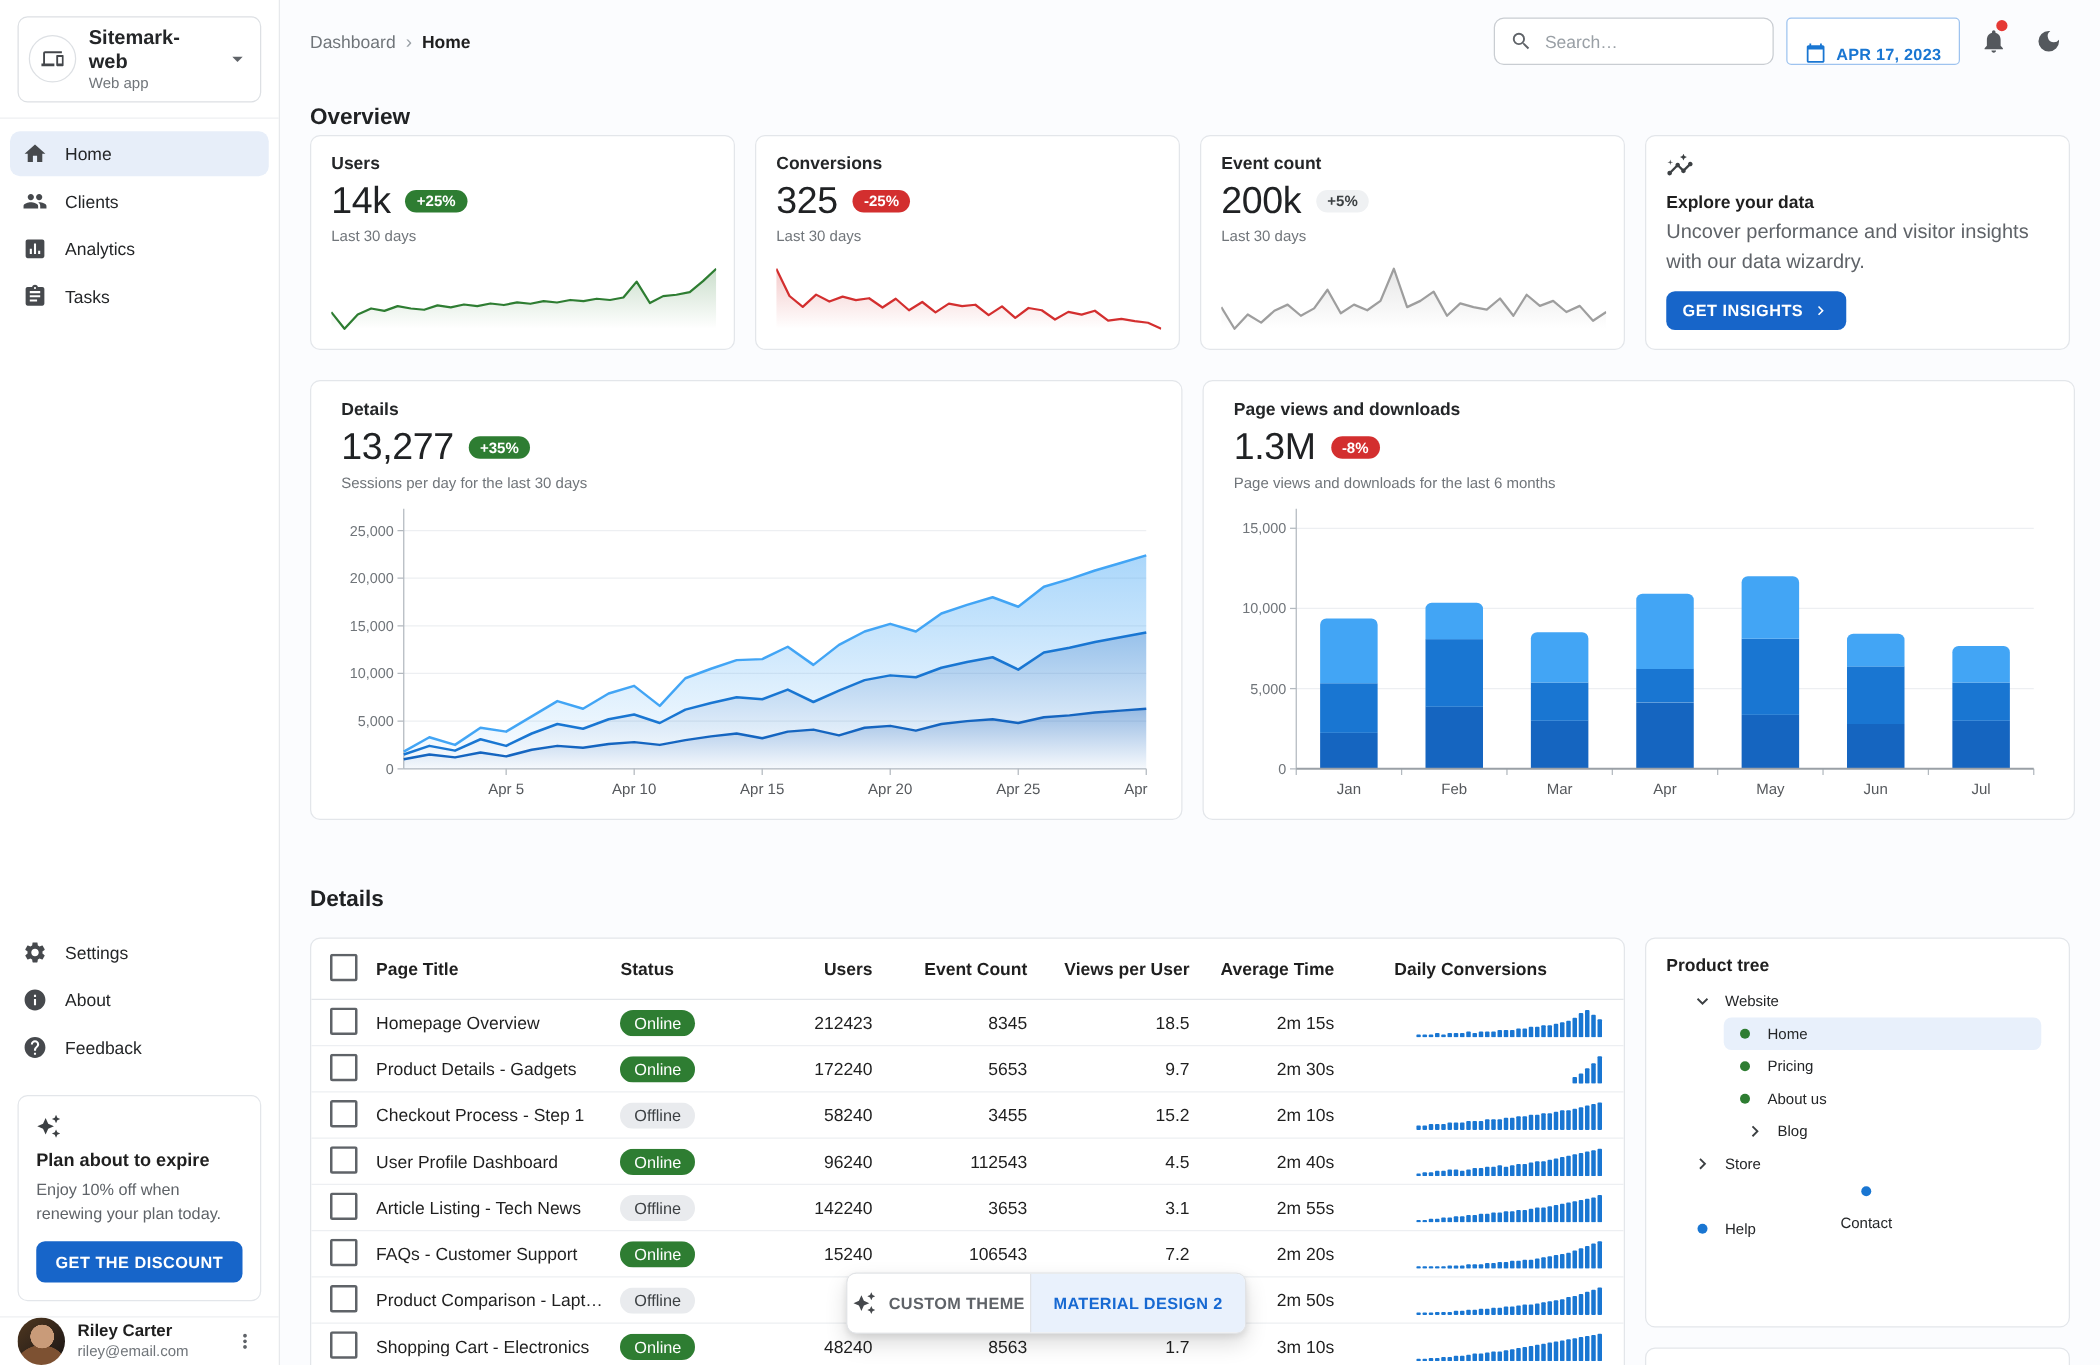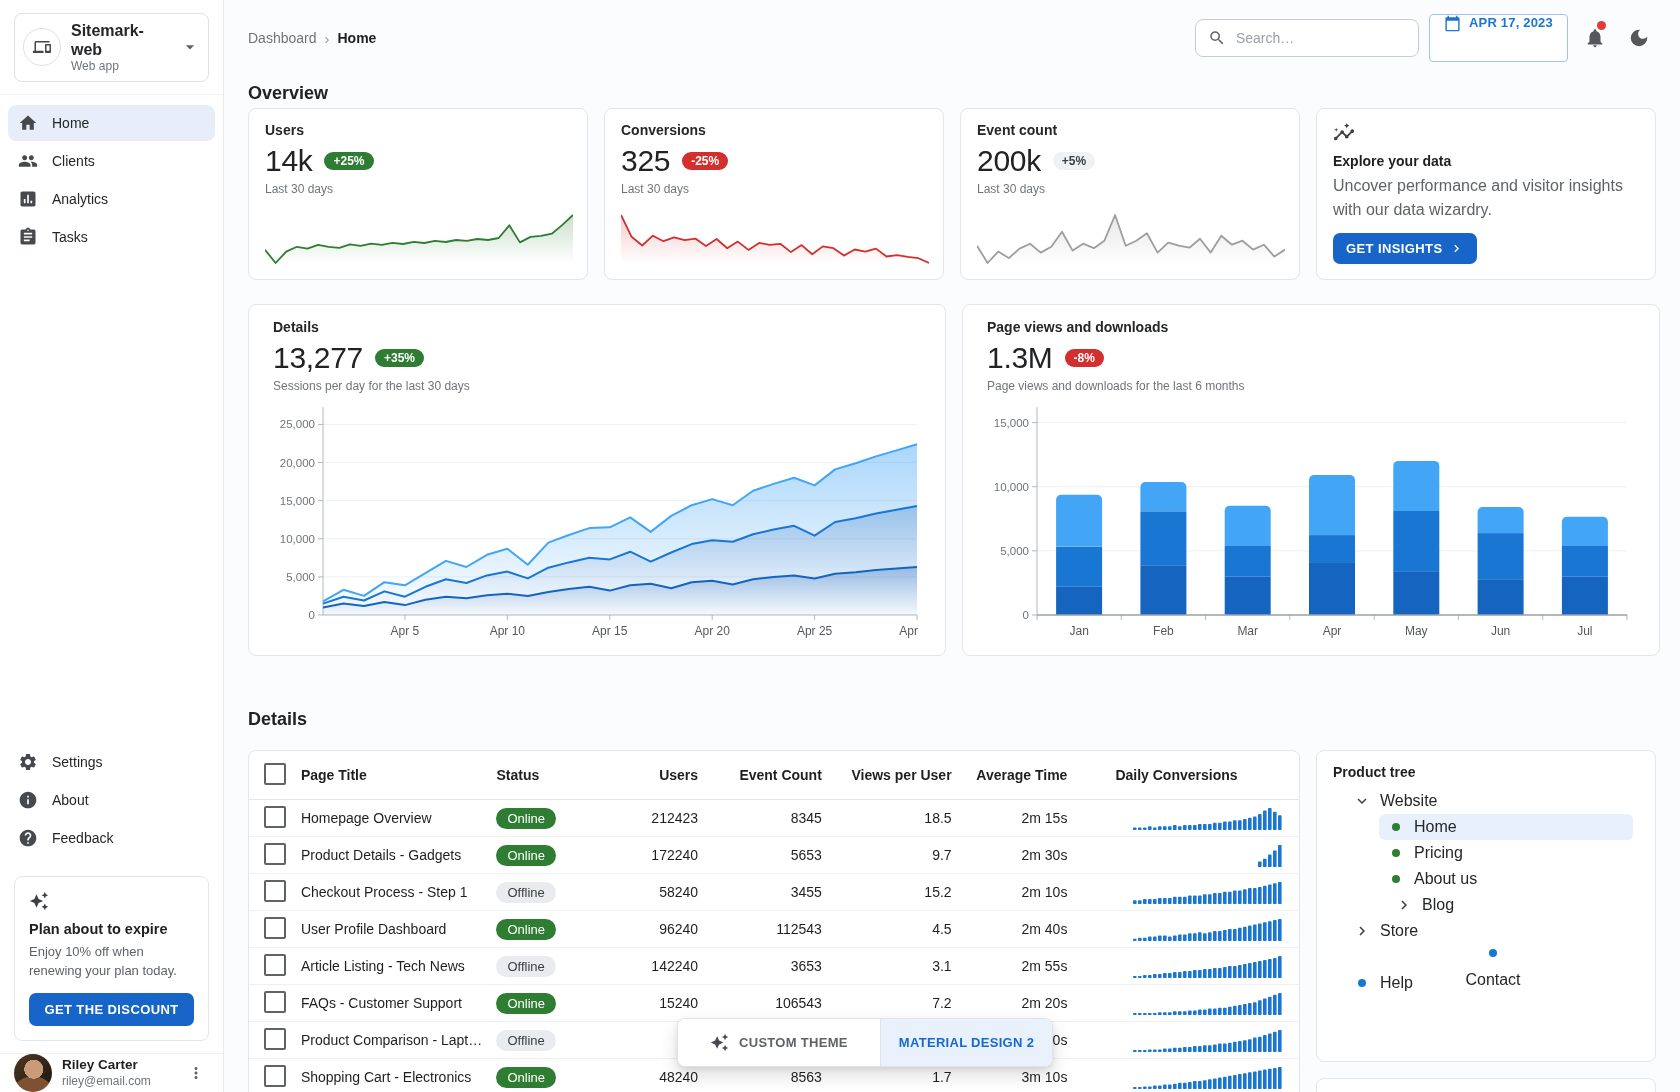--- a/index.html
+++ b/index.html
@@ -54,22 +54,22 @@
   .bc-root{color:#70757a}
   .bc-sep{color:#9aa0a6;font-size:15px}
   .bc-current{color:#1f1f1f;font-weight:700}
   .header-controls{margin-left:auto;display:flex;align-items:center;gap:10px}
   .search{width:224px;height:38px;border:1px solid #c9cdd2;border-radius:8px;background:#fff;
           display:flex;align-items:center;gap:8px;padding:0 12px;box-sizing:border-box}
   .search svg{width:18px;height:18px;color:#5f6368;flex:none}
   .search input{border:none;outline:none;font-size:14px;width:100%;color:#1f1f1f;background:transparent;
                 font-family:"Liberation Sans",sans-serif}
   .search input::placeholder{color:#9aa0a6}
-  .date-btn{height:48px;padding:0 14px;border:1px solid #9ec3ef;border-radius:4px;background:#fff;
-            color:#1976d2;font-weight:700;font-size:13px;display:flex;gap:8px;align-items:flex-start;
+  .date-btn{height:38px;padding:0 14px;border:1px solid #9ec3ef;border-radius:4px;background:#fff;
+            color:#1976d2;font-weight:700;font-size:13px;display:flex;gap:8px;align-items:flex-end;
             cursor:pointer;font-family:"Liberation Sans",sans-serif;letter-spacing:.2px}
   .date-btn svg{width:17px;height:17px}
   .icon-btn{width:34px;height:34px;border:none;background:none;color:#54585d;display:flex;
             align-items:center;justify-content:center;position:relative;cursor:pointer;padding:0}
   .icon-btn svg{width:22px;height:22px}
   .badge-dot{position:absolute;top:0;right:6px;width:9px;height:9px;border-radius:50%;background:#e53935}
 
   .section-title{position:absolute;left:24px;font-size:18px;font-weight:700;color:#202224}
   .t-overview{top:68px}
   .t-details{top:694px}
@@ -113,31 +113,31 @@
   .cb{width:18px;height:18px;border:2px solid #5f6368;border-radius:2px;background:#fff;display:inline-block;cursor:pointer}
   .chip{font-size:13px;border-radius:999px;padding:3px 11px;display:inline-block}
   .chip-online{background:#2e7d32;color:#fff}
   .chip-offline{background:#e9ebee;color:#3c4043}
 
   .side-col{width:340px;display:flex;flex-direction:column;gap:16px}
   .tree-card{height:312px;padding:13px 16px}
   .tree-title{font-size:14px;font-weight:700}
   .tree-list{margin-top:8px;display:flex;flex-direction:column}
   .tree-row{display:flex;align-items:center;gap:9px;height:26px;border-radius:6px;padding-left:8px;
-            margin-right:6px;cursor:pointer;font-size:16px;color:#242628}
+            margin-right:6px;cursor:pointer;font-size:12px;color:#242628}
   .tree-row.selected{background:#e8f0fb}
   .tree-ic{width:18px;height:18px;display:flex;align-items:center;justify-content:center;color:#3c4043;flex:none}
   .tree-ic svg{width:18px;height:18px}
   .tree-dot{width:8px;height:8px;border-radius:50%;flex:none}
   .sliver-card{height:60px}
 
   .theme-toggle{position:absolute;left:677px;top:1018px;height:47px;display:flex;align-items:stretch;
                 background:#fff;border:1px solid #e1e3e6;border-radius:8px;overflow:hidden;z-index:20;
                 box-shadow:0 8px 18px rgba(0,0,0,.14),0 2px 5px rgba(0,0,0,.08)}
-  .tt-left{display:flex;align-items:center;gap:10px;padding:0 32px;color:#5f6368;font-size:13px;
+  .tt-left{display:flex;align-items:center;gap:10px;padding:0 4px;color:#5f6368;font-size:13px;
            font-weight:600;letter-spacing:.3px;cursor:pointer;background:#fff}
   .tt-left svg{width:19px;height:19px;color:#45484c}
   .tt-right{display:flex;align-items:center;padding:0 18px;background:#e9f1fc;color:#1769d2;
             font-weight:700;font-size:13px;letter-spacing:.3px;border-left:1px solid #e1e3e6;cursor:pointer}
 </style>
 </head>
 <body>
 
 <div class="screen">
 

